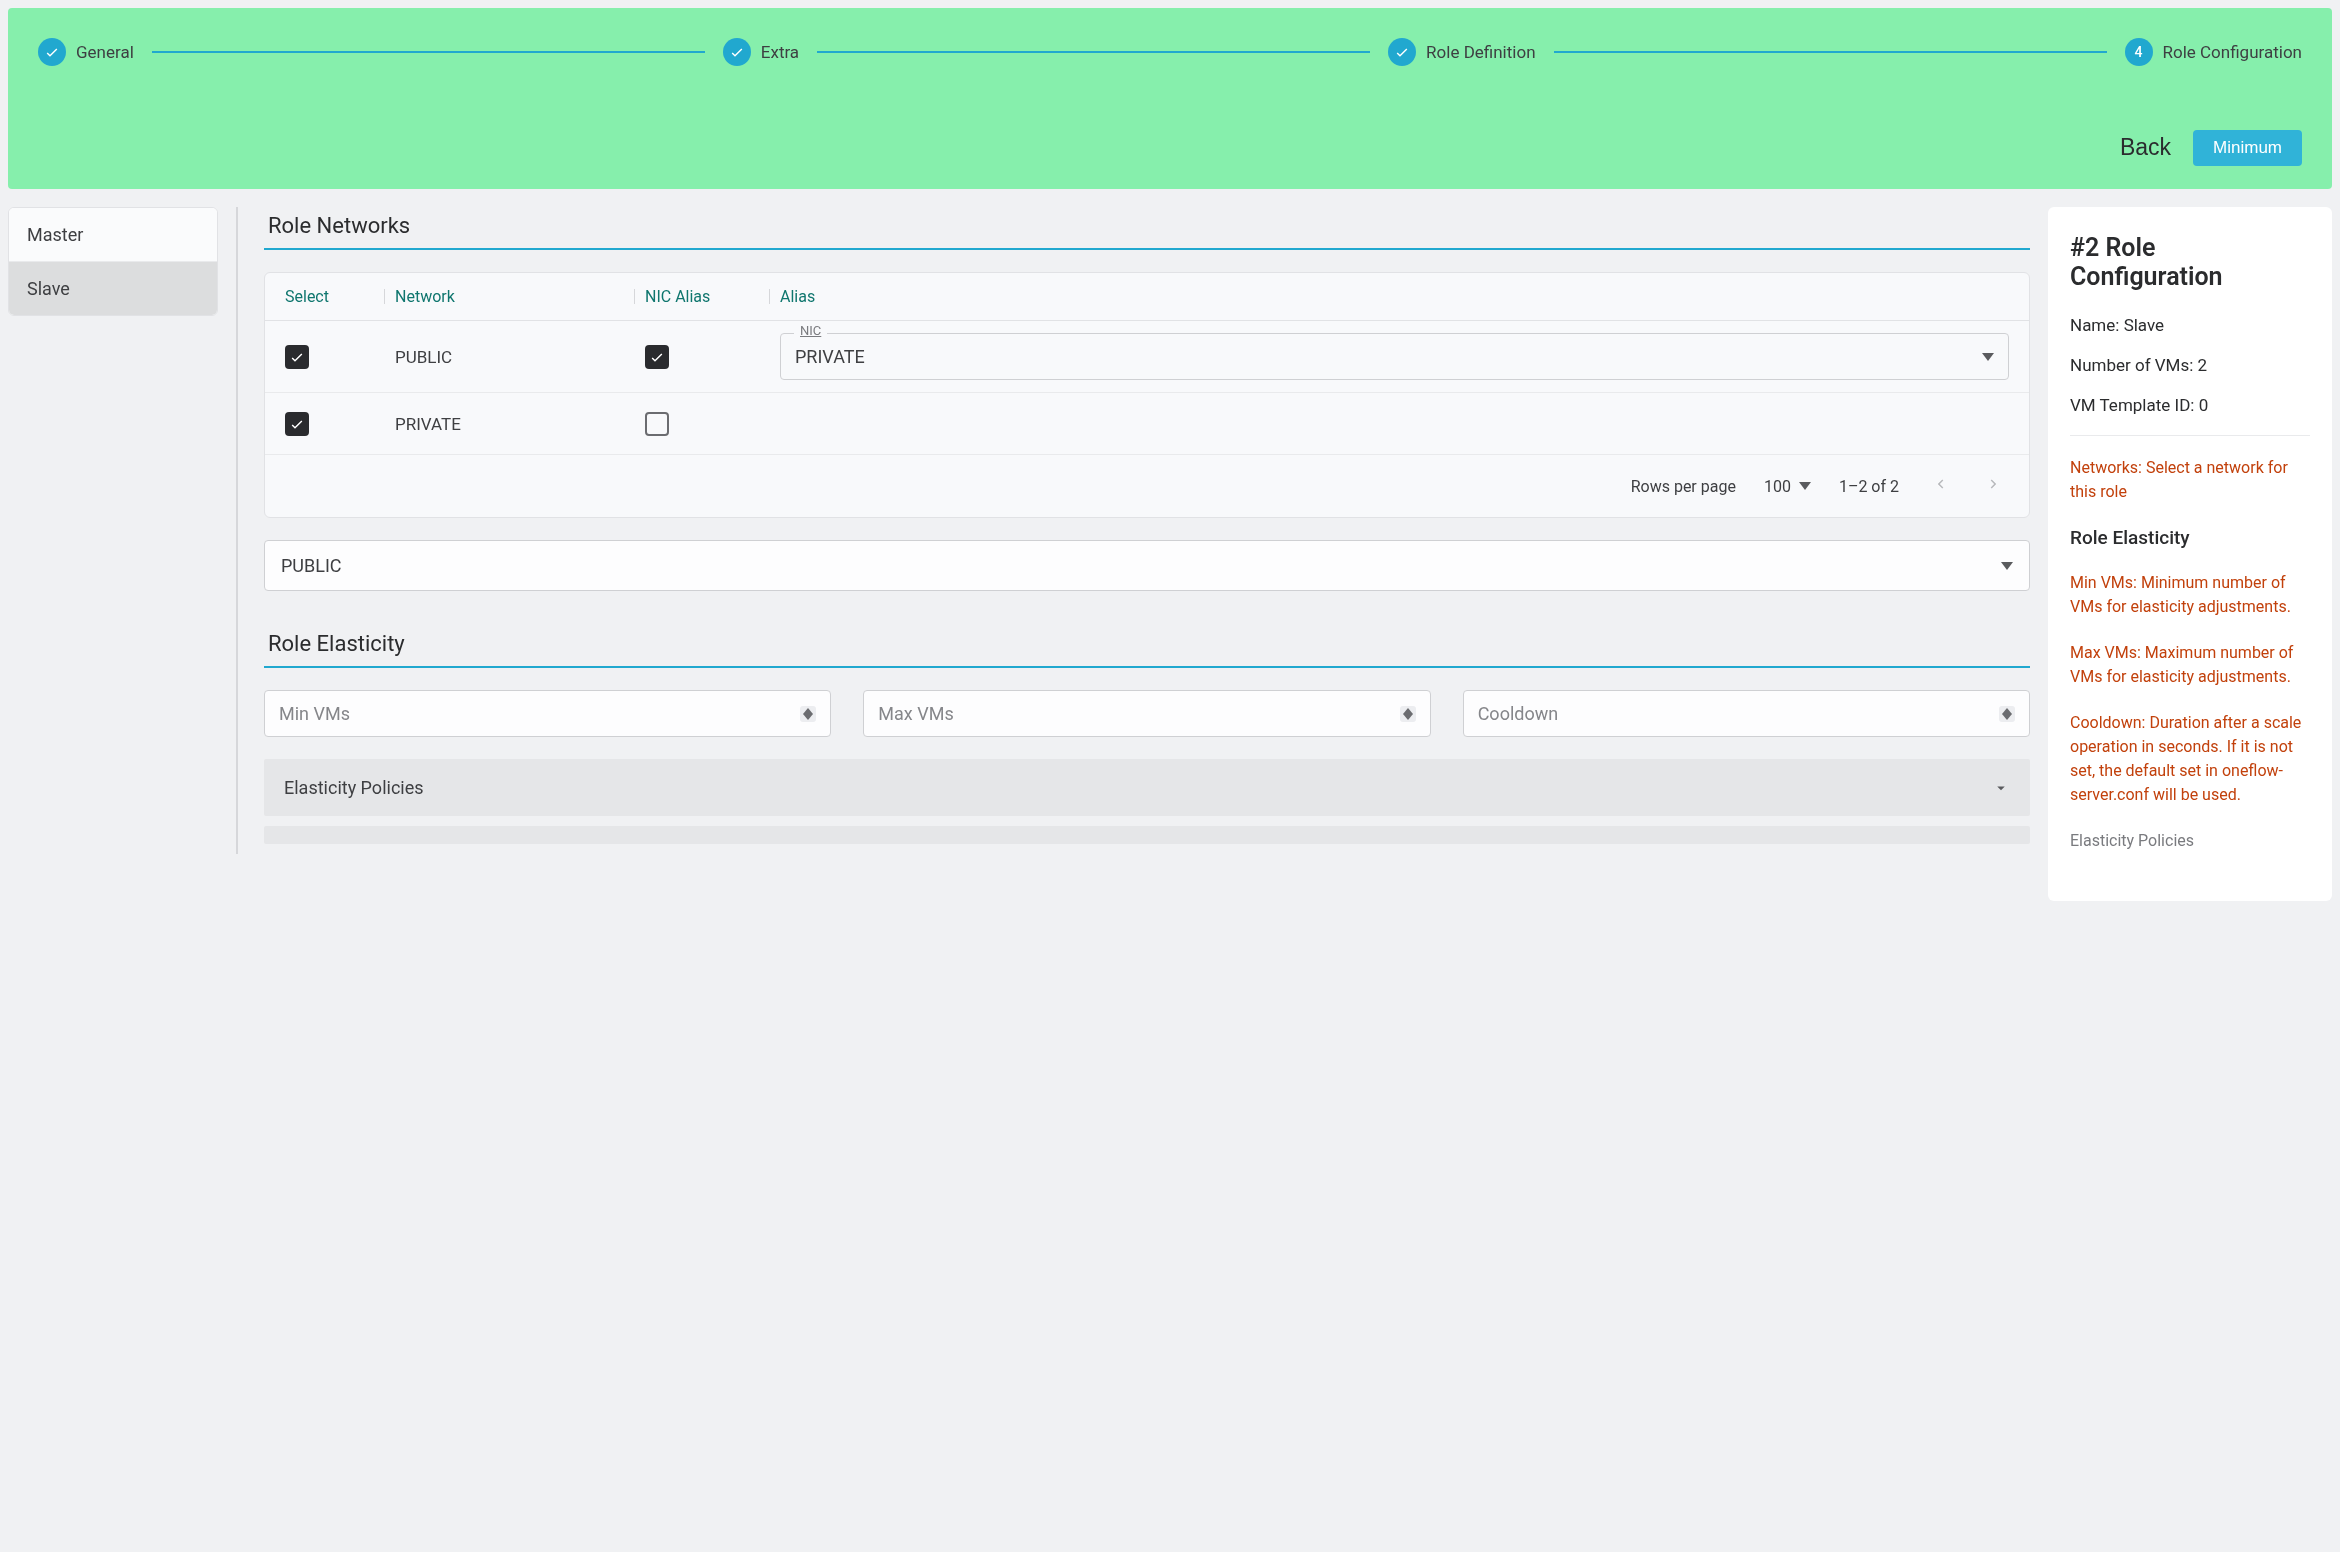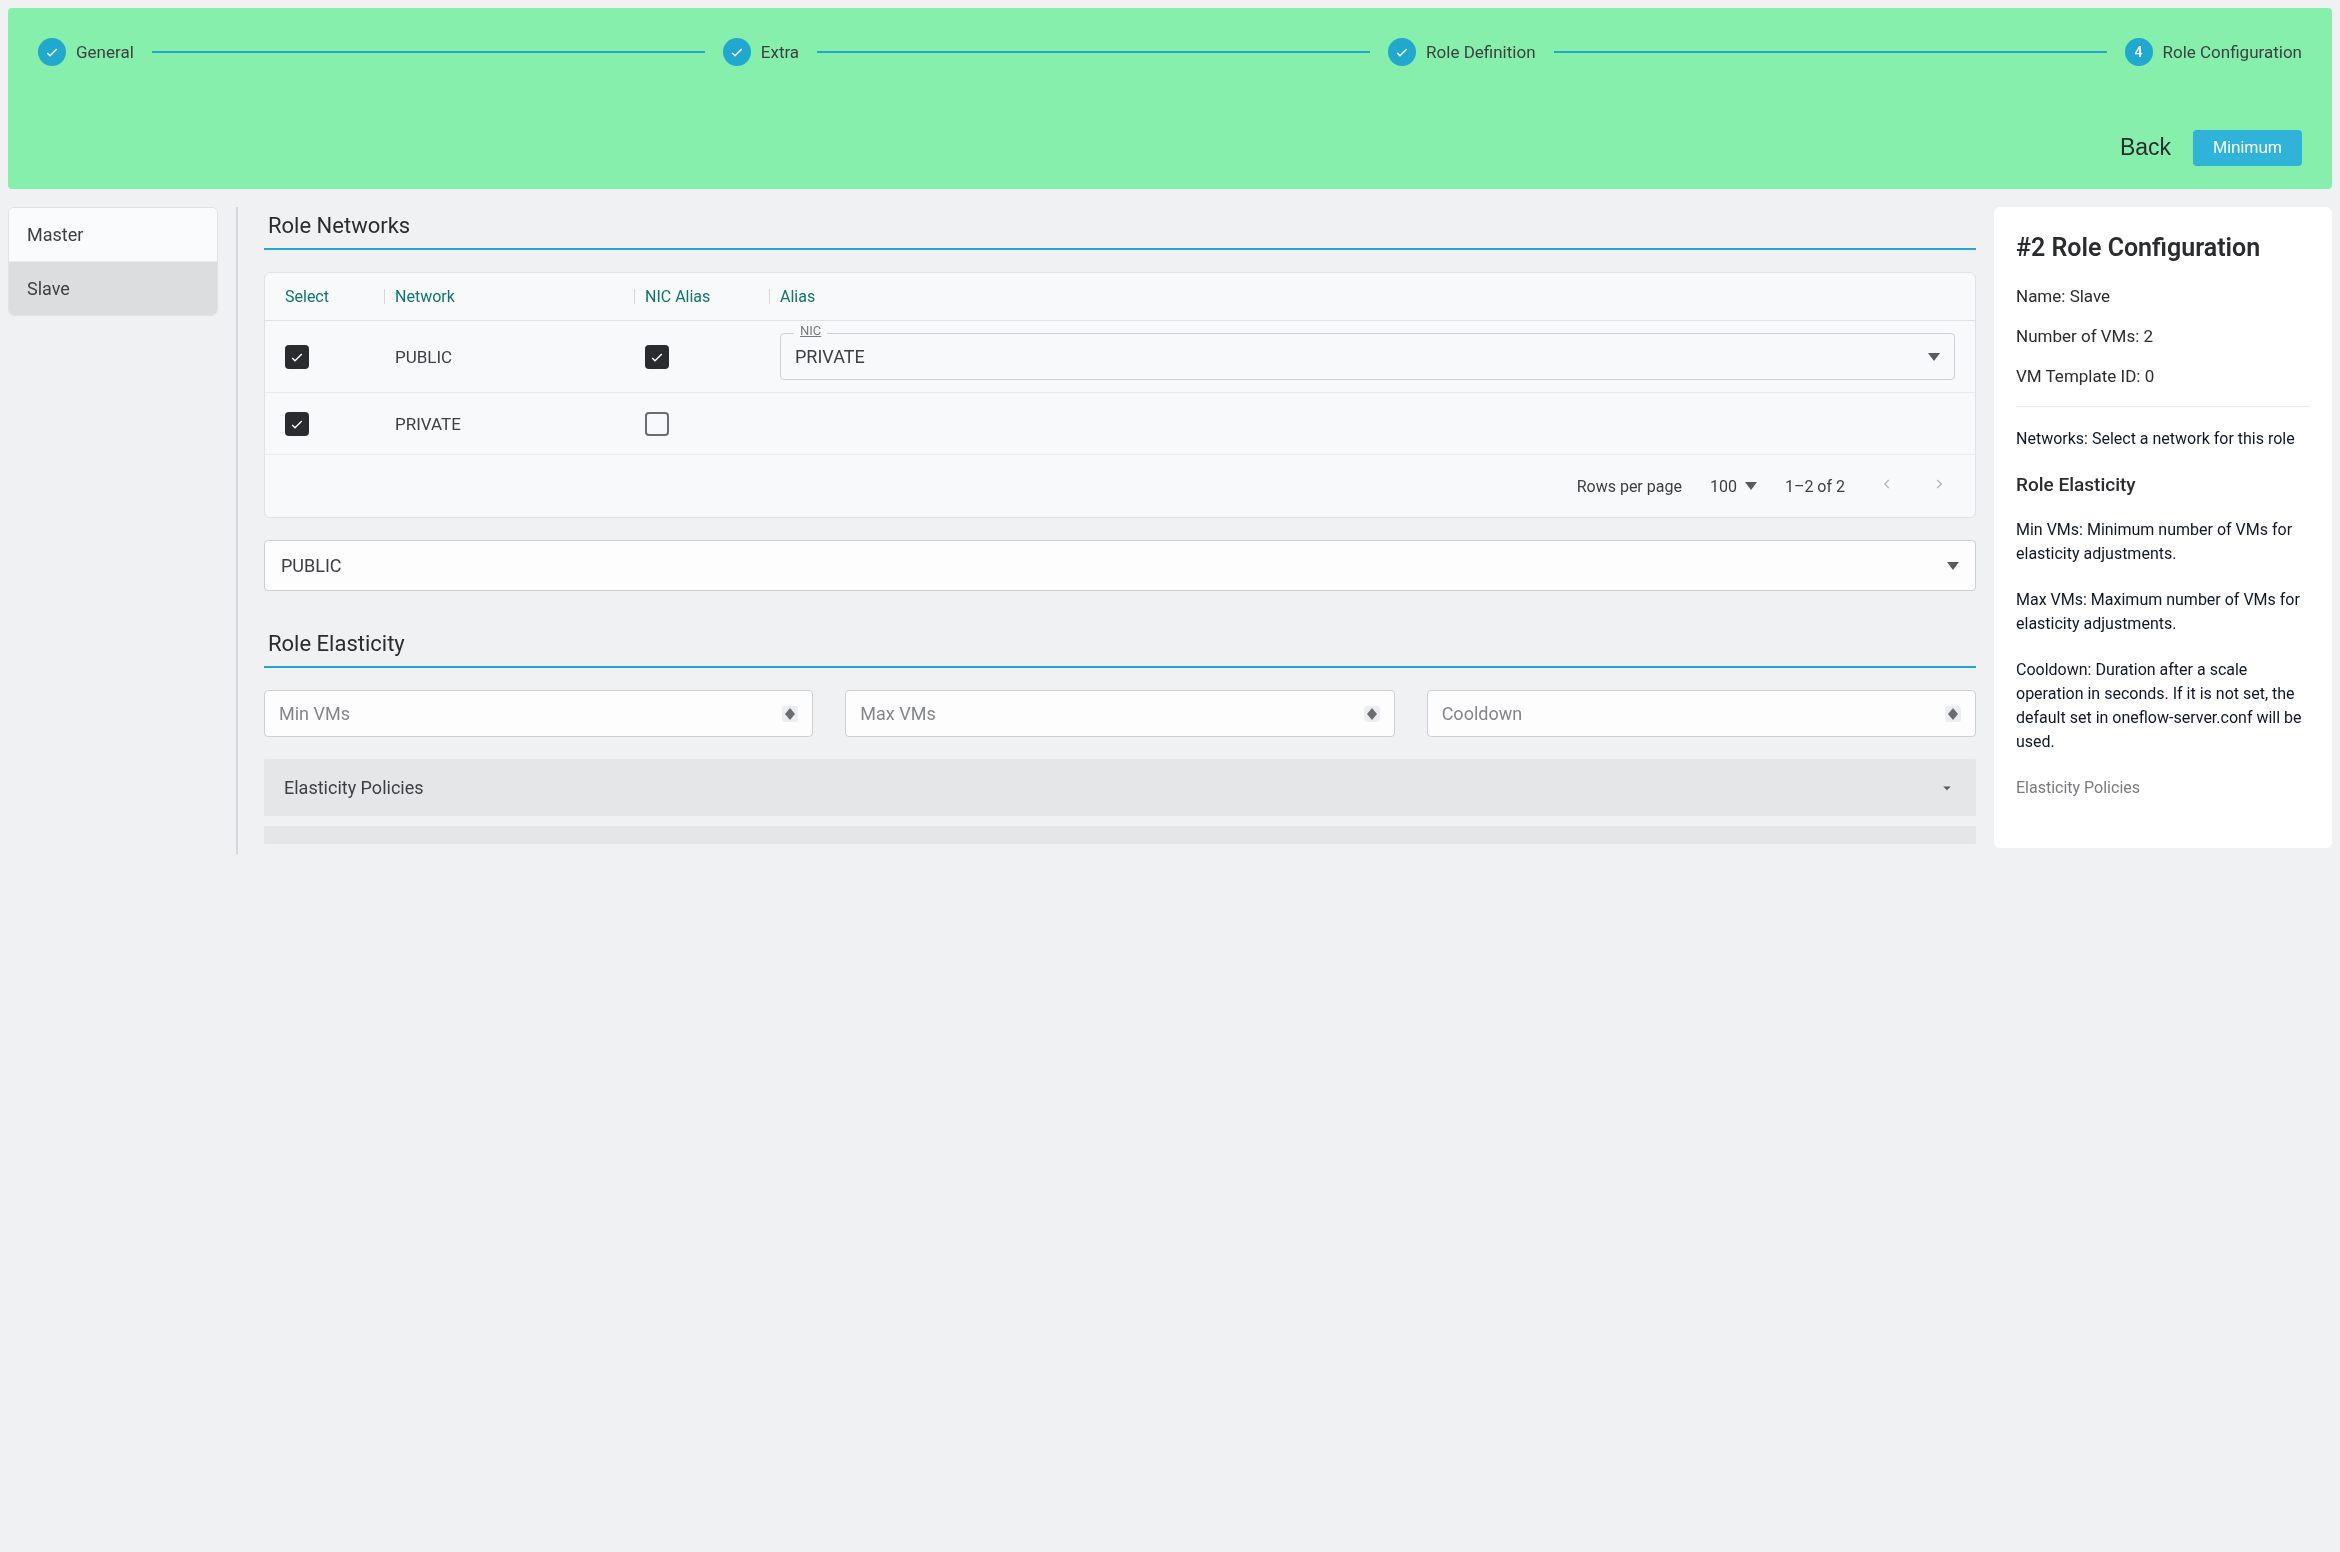--- a/index.html
+++ b/index.html
@@ -283,21 +283,21 @@
   font-size: 18px;
   color: #3e3f42;
   cursor: pointer;
   border-radius: 2px;
   margin-bottom: 10px;
 }
 .accordion svg { width: 18px; height: 18px; fill: #5a5b5e; }
 
 
 .info-panel {
-  width: 338px;
+  width: 284px;
   background: #fff;
   border-radius: 6px;
   padding: 26px 22px;
   flex-shrink: 0;
 }
 .info-title {
   font-size: 25px;
   font-weight: 600;
   color: #2b2c2e;
   margin-bottom: 24px;
@@ -307,21 +307,21 @@
   color: #2b2c2e;
   margin-bottom: 20px;
 }
 .info-hr {
   border: none;
   border-top: 1px solid #e9eaec;
   margin: 10px 0 20px 0;
 }
 .info-help {
   font-size: 16px;
-  color: #0f172a;
+  color: #c2410c;
   line-height: 1.5;
   margin-bottom: 22px;
 }
 .info-subtitle {
   font-size: 19px;
   font-weight: 500;
   color: #2b2c2e;
   margin-bottom: 22px;
 }
 

